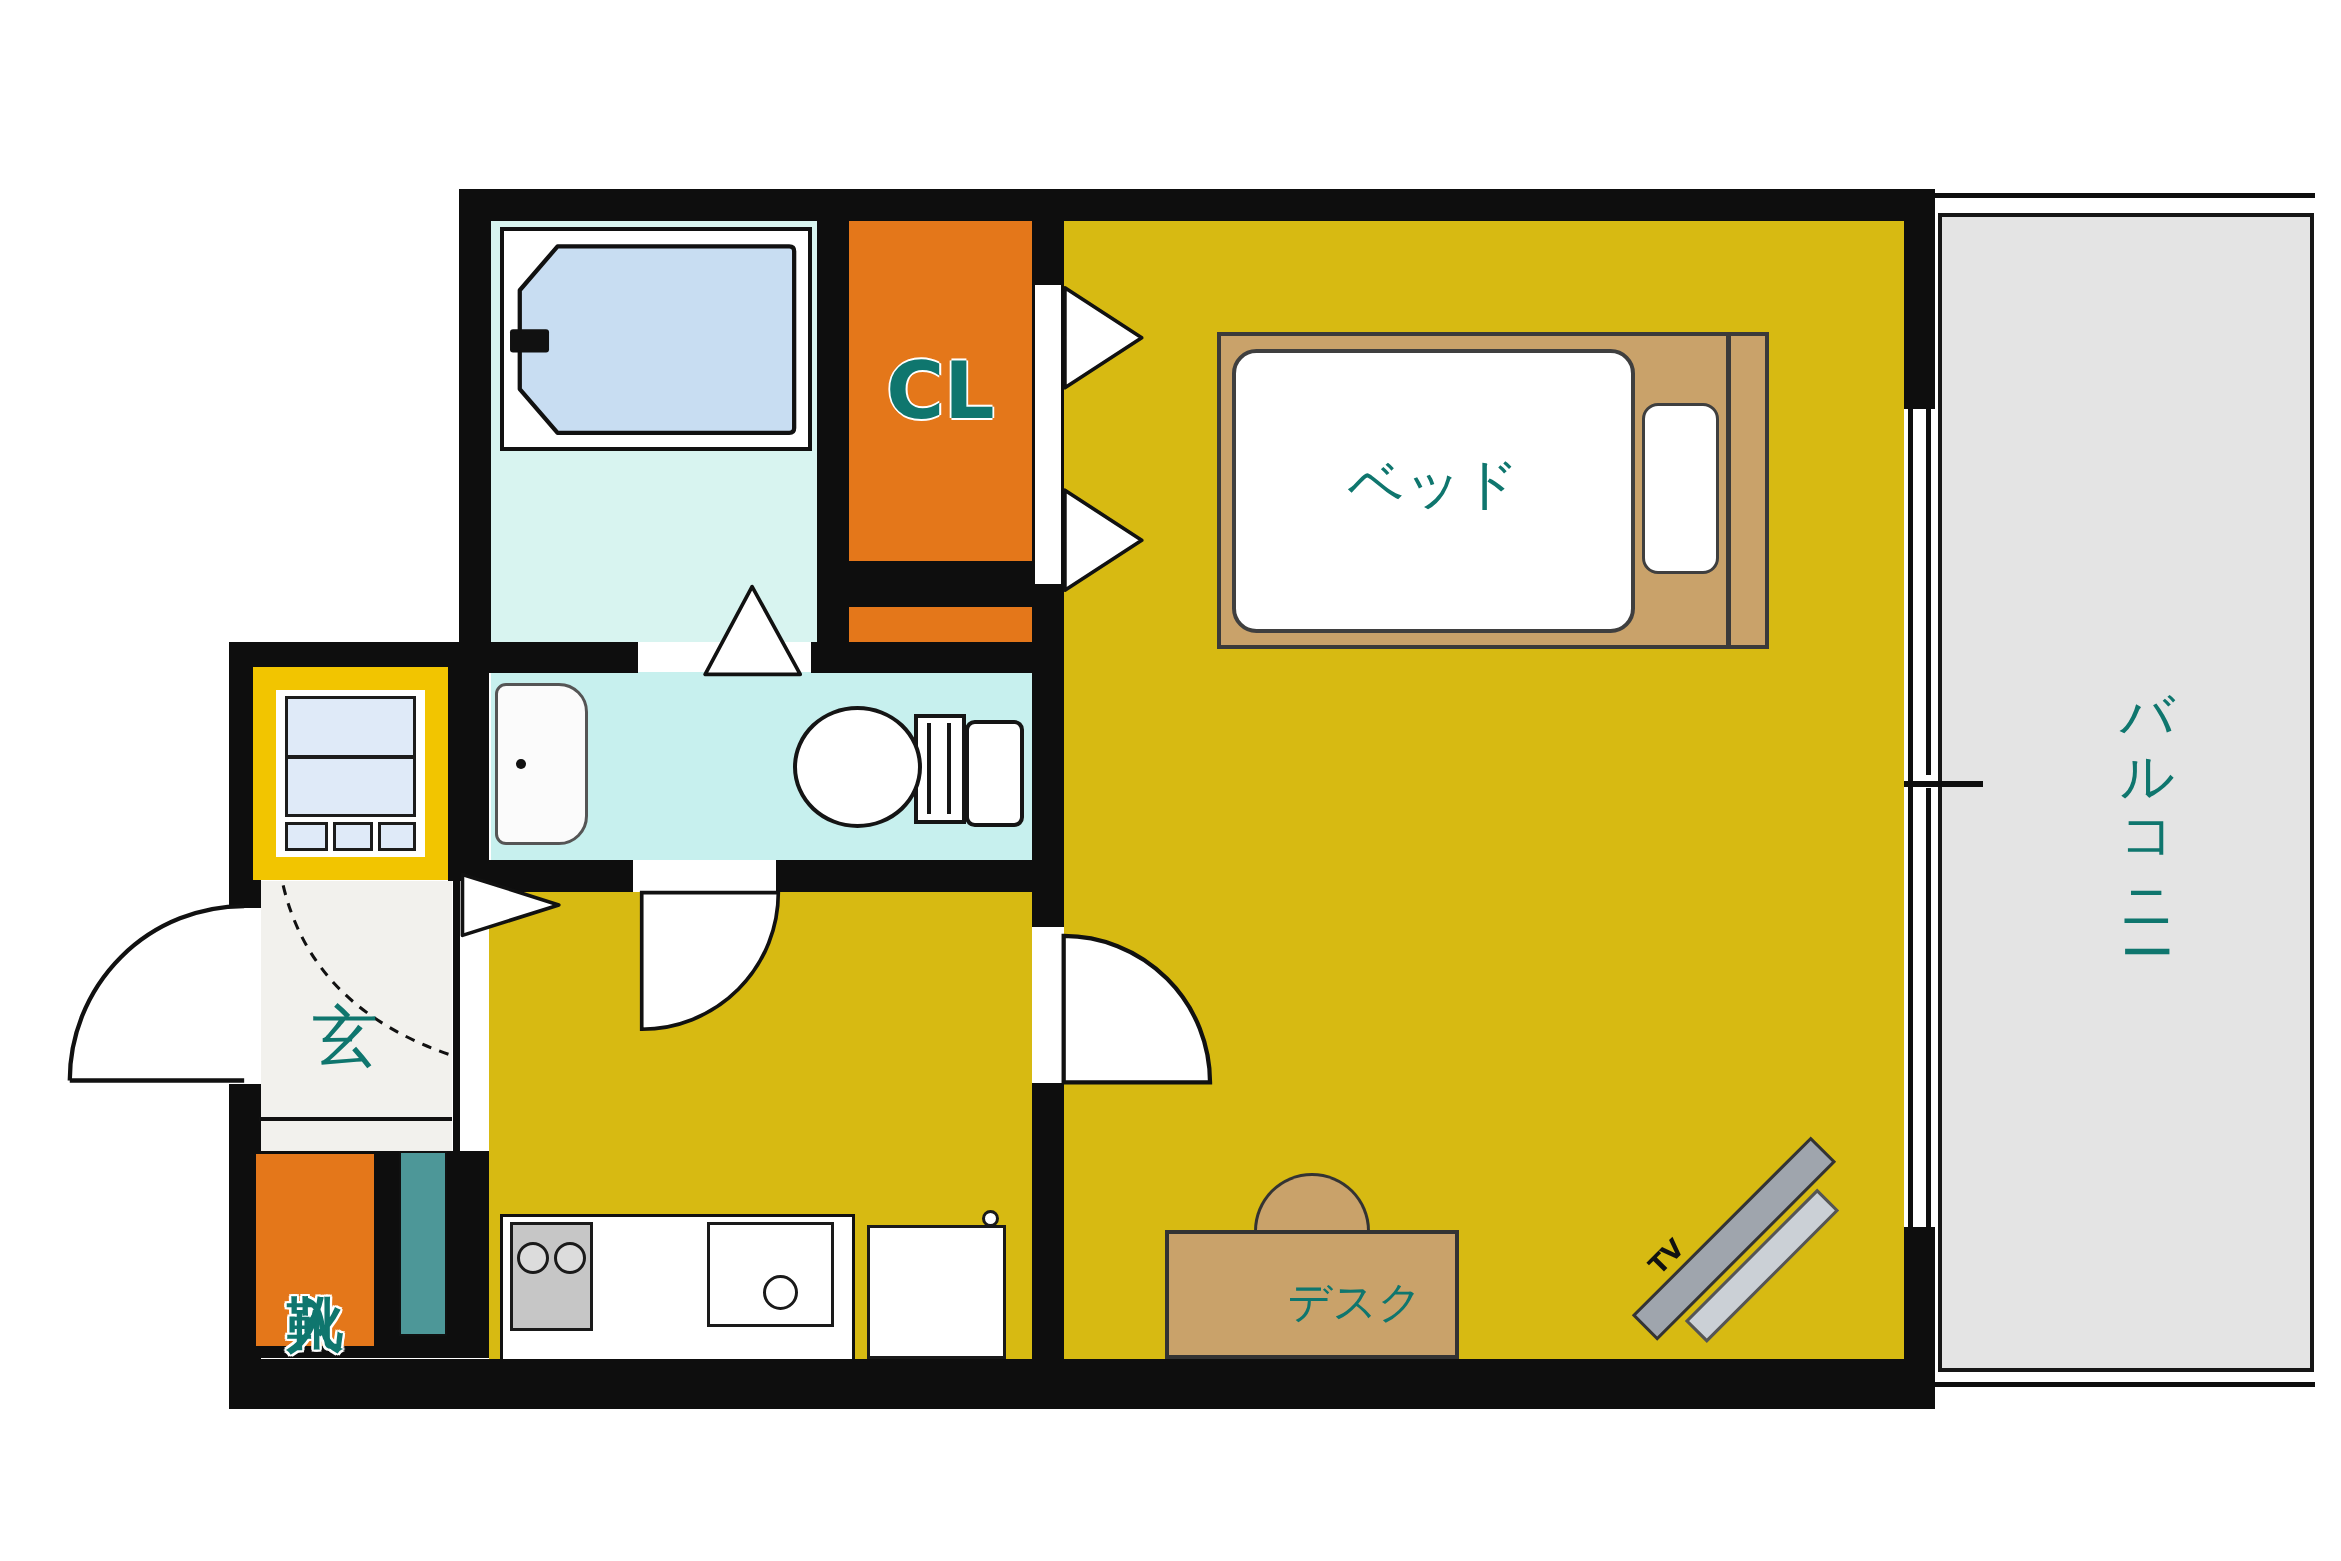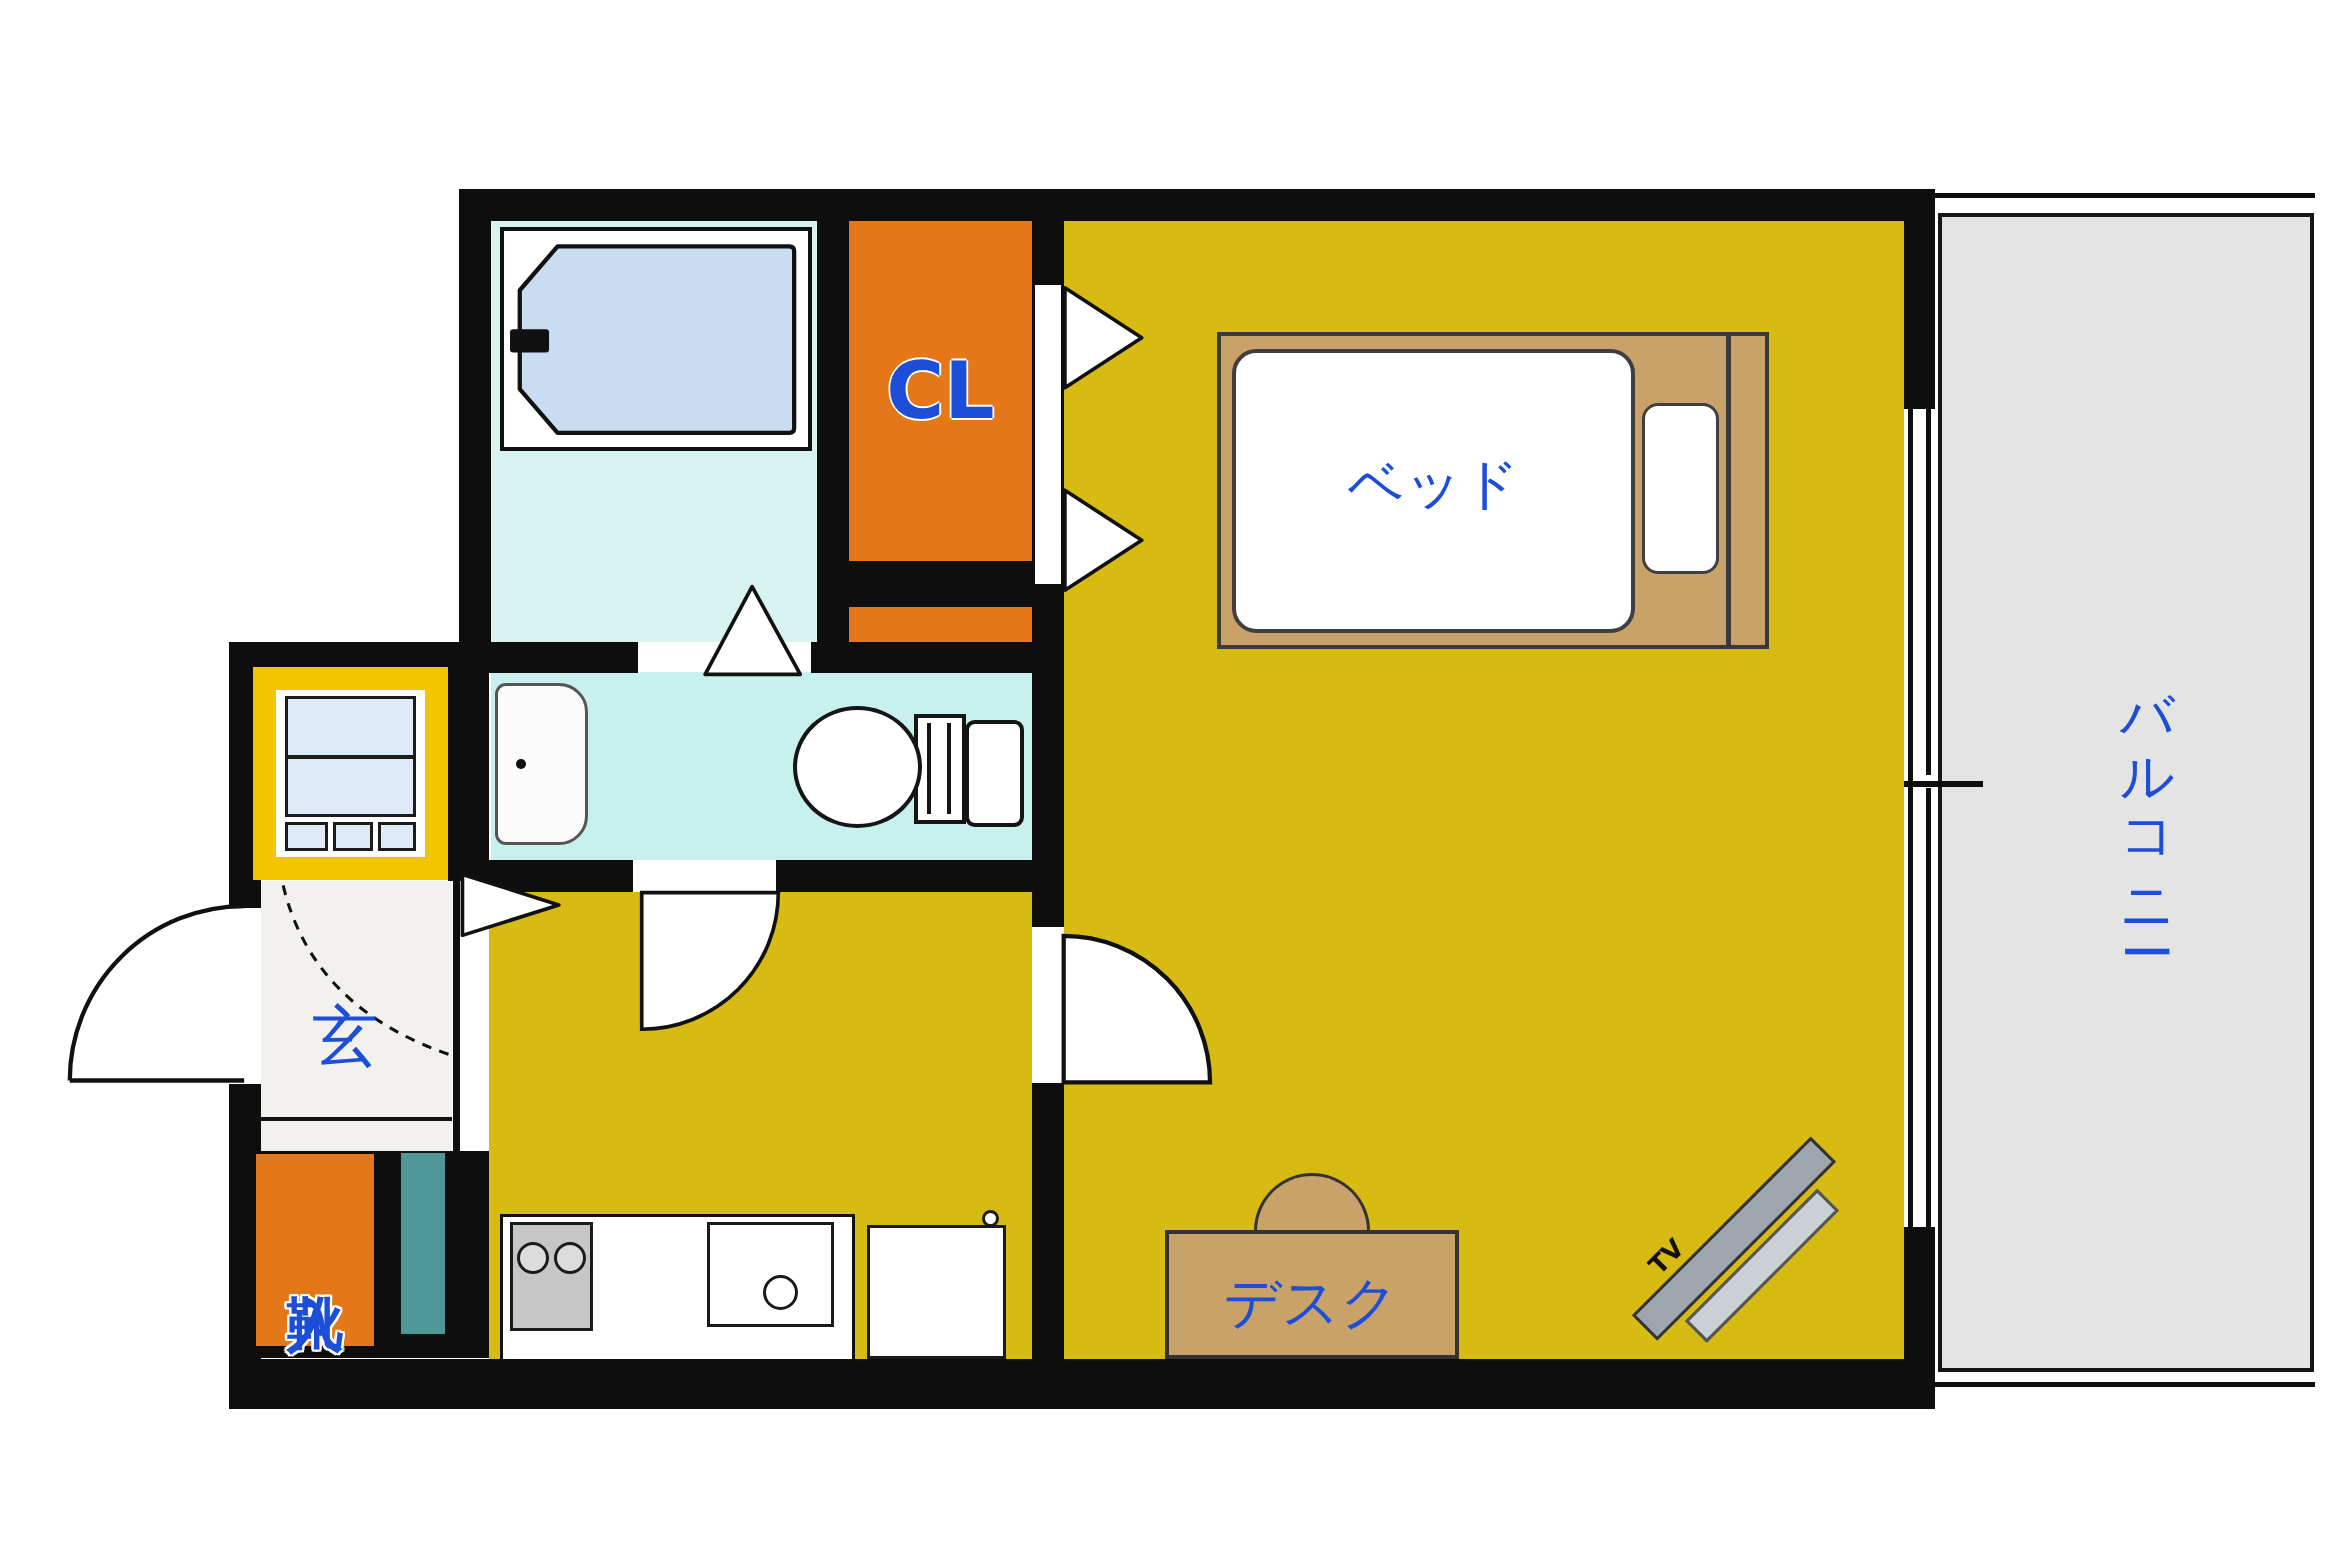--- a/index.html
+++ b/index.html
@@ -6,21 +6,21 @@
   body{width:2342px;height:1561px;position:relative;font-family:"DejaVu Sans","Liberation Sans",sans-serif;}
   .plan{position:absolute;left:0;top:0;width:2342px;height:1561px;background:#ffffff;}
   .abs{position:absolute;box-sizing:border-box;}
   .wall{background:var(--wall);}
   .floor-bath{background:var(--bathroom-cyan);}
   .floor-wash{background:var(--washroom-cyan);}
   .floor-yellow{background:var(--main-yellow);}
   .floor-orange{background:var(--closet-orange);}
   .floor-genkan{background:var(--genkan-white);}
   .white{background:#ffffff;}
-  .lbl{color:#1d4ed8;display:flex;align-items:center;justify-content:center;text-align:center;line-height:1.05;}
+  .lbl{color:#0f766e;display:flex;align-items:center;justify-content:center;text-align:center;line-height:1.05;}
   .vert{writing-mode:vertical-rl;text-orientation:upright;}
   svg.overlay{position:absolute;left:0;top:0;z-index:60;pointer-events:none;}
   .z1{z-index:10}.z2{z-index:20}.z3{z-index:30}.z4{z-index:40}.z7{z-index:70}
 </style>
 </head>
 <body>
 
 <div class="plan">
 
   <div class="abs floor-bath z1" style="left:491px;top:221px;width:326px;height:421px"></div>
@@ -132,17 +132,17 @@
     <g transform="translate(2868,2056) rotate(-45)">
       <rect x="-205" y="-62" width="410" height="54" style="fill:var(--tv-gray-dark)" stroke="#333" stroke-width="5"></rect>
       <rect x="-150" y="6" width="302" height="46" style="fill:var(--tv-gray-light)" stroke="#555" stroke-width="5"></rect>
       <text x="-130" y="-78" font-size="42" font-weight="bold" fill="#111">TV</text>
     </g>
   </svg>
 
   <div class="abs lbl z7" style="left:849px;top:342px;width:183px;height:98px;font-size:79px;font-weight:bold;text-shadow:-1.8px 0 #fff,1.8px 0 #fff,0 -1.8px #fff,0 1.8px #fff">CL</div>
   <div class="abs lbl z7" style="left:1281px;top:451px;width:305px;height:67px;font-size:56px">ベッド</div>
   <div class="abs lbl z7" style="left:281px;top:994px;width:128px;height:85px;font-size:66px">玄</div>
-  <div class="abs lbl z7" style="left:1189px;top:1275px;width:244px;height:55px;font-size:57px">デスク</div>
+  <div class="abs lbl z7" style="left:1233px;top:1275px;width:244px;height:55px;font-size:44px">デスク</div>
   <div class="abs lbl vert z7" style="left:2092px;top:622px;width:110px;height:342px;font-size:54px;letter-spacing:6.1px">バルコニー</div>
 
 </div>
 
 
 </body></html>

